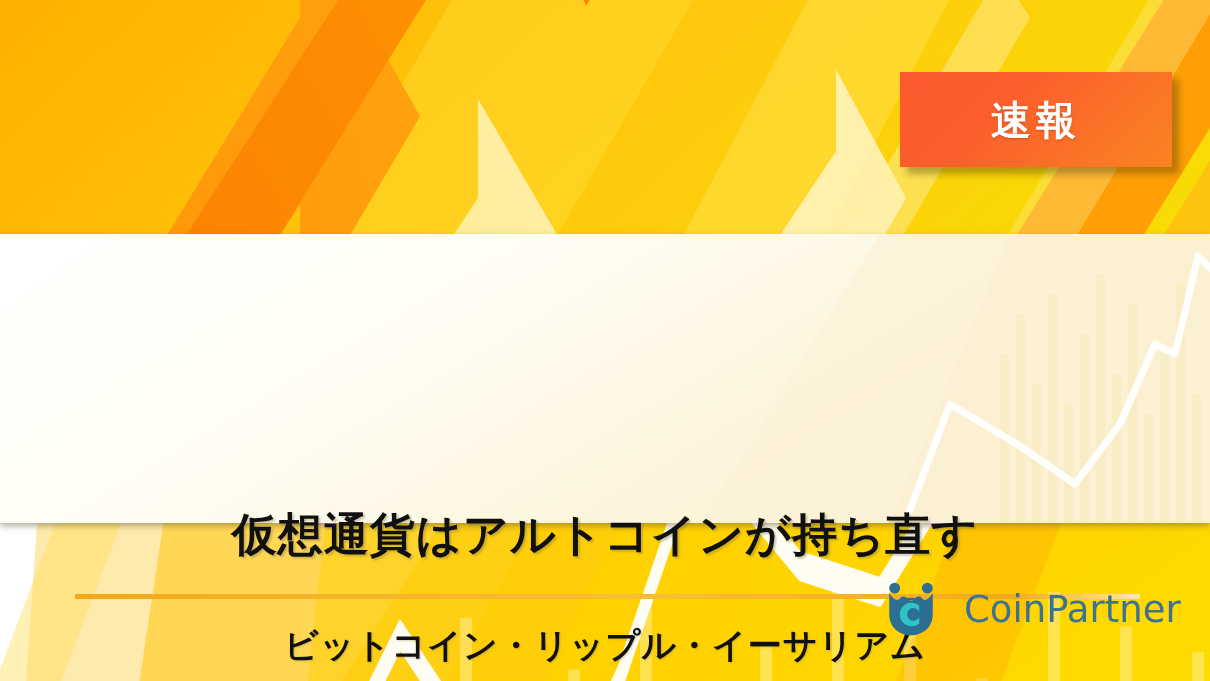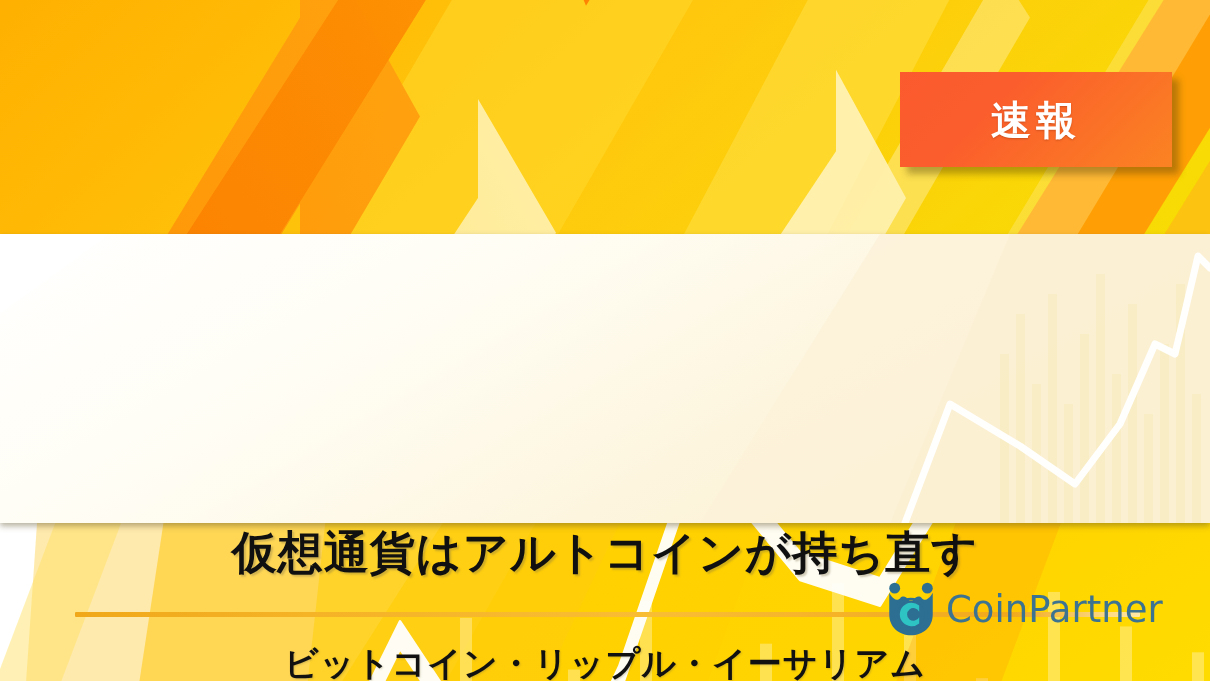--- a/index.html
+++ b/index.html
@@ -52,21 +52,21 @@
     position: absolute;
     left: 0; top: 523px;
     width: 1210px; height: 158px;
     overflow: hidden;
     background: linear-gradient(105deg,#ffffff 0%, #ffd400 26%, #ffd400 60%, #ffe000 100%);
   }
 
   
   #title-block {
     position: absolute;
-    left: 0; top: 234px;
+    left: 0; top: 216px;
     width: 1068px; height: 289px;
     z-index: 9;
     font-family: Liberation Mono, monospace;
   }
   #main-title {
     position: absolute;
     left: 0; top: 300px;
     width: 1210px;
     margin: 0;
     text-align: center;
@@ -123,21 +123,21 @@
     line-height: 1;
   }
 
   
   #logo {
     position: absolute;
     left: 882px; top: 578px;
     height: 62px;
     display: flex;
     align-items: center;
-    gap: 6px;
+    gap: 24px;
     z-index: 10;
     text-align: right;
   }
   #logo-mark { width: 58px; height: 58px; display:block; }
   #logo-text {
     font-size: 37px;
     font-weight: 500;
     color: #3c7391;
     letter-spacing: 0px;
     line-height: 1;

